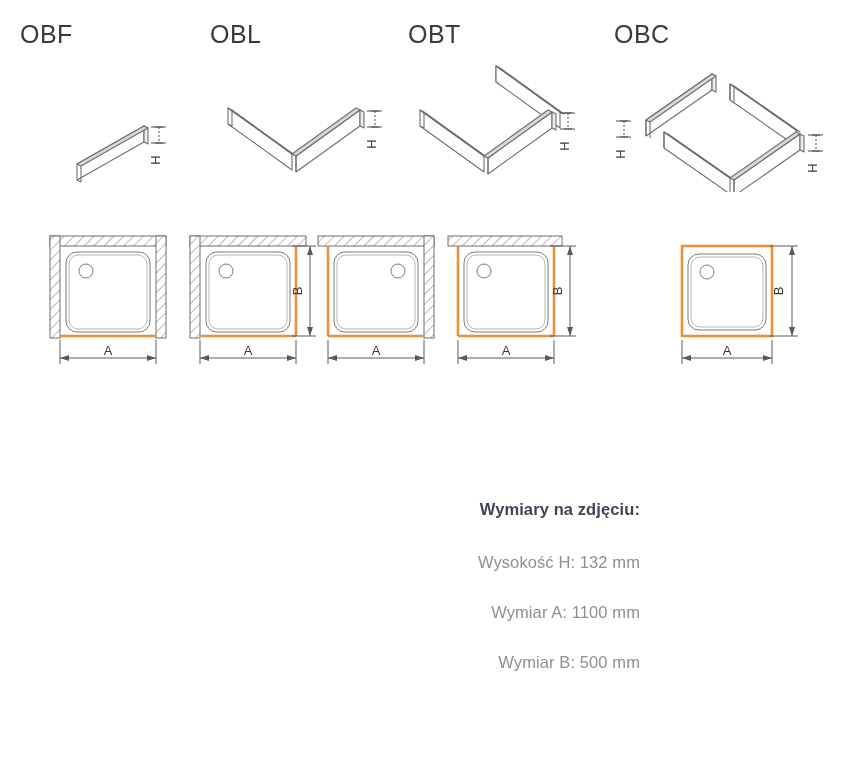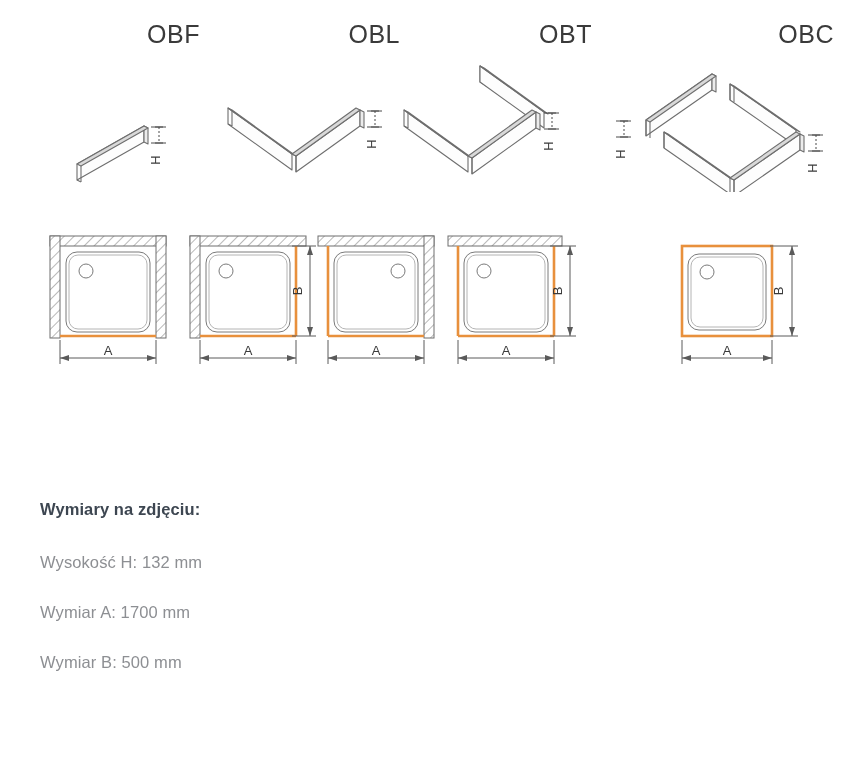--- a/index.html
+++ b/index.html
@@ -33,21 +33,21 @@
   .iso-cell {
     position: absolute;
     top: 0;
     height: 200px;
   }
   .iso-title {
     position: absolute;
     top: 20px;
     left: 0;
     width: 100%;
-    text-align: right;
+    text-align: left;
     font-size: 25px;
     font-weight: 400;
     letter-spacing: 0.5px;
     color: #3a3a3a;
     font-family: "Liberation Sans", sans-serif;
   }
   .iso-svg {
     position: absolute;
     top: 42px;
     left: 0;
@@ -65,20 +65,21 @@
     position: absolute;
     top: 0;
   }
 
   
   .specs {
     position: absolute;
     left: 40px;
     top: 500px;
     width: 600px;
+    text-align: right;
   }
   .specs-heading {
     font-size: 16.5px;
     font-weight: bold;
     color: #3d4651;
     margin: 0 0 34px 0;
     letter-spacing: 0.1px;
   }
   .spec-line {
     font-size: 16.5px;
@@ -139,21 +140,21 @@
           <line x1="157" y1="69" x2="172" y2="69"></line>
           <line x1="157" y1="85" x2="172" y2="85"></line>
           <line x1="165" y1="69" x2="165" y2="85" stroke-dasharray="2,2"></line>
           <line x1="161" y1="69" x2="169" y2="69"></line>
           <line x1="161" y1="85" x2="169" y2="85"></line>
         </g>
         <text x="166" y="102" font-family="'Liberation Sans', sans-serif" font-size="13" fill="#3a3a3a" text-anchor="middle" transform="rotate(-90 166 102)">H</text>
       </svg>
     </div>
 
-    <div class="iso-cell" style="left:392px; width:200px;">
+    <div class="iso-cell" style="left:408px; width:200px;">
       <div class="iso-title">OBT</div>
       <svg class="iso-svg" width="200" height="150" viewBox="0 0 200 150">
         <g fill="#fdfdfd" stroke="#6e6e6e" stroke-width="1.1" stroke-linejoin="round">
 
           <polygon points="88,24 96,29 96,45 88,40" fill="#e6e6e6"></polygon>
           <polygon points="88,24 152,70 152,86 88,40" fill="#fdfdfd"></polygon>
           <polygon points="88,24 92,26 156,72 152,70" fill="#d9d9d9"></polygon>
 
           <polygon points="12,68 76,114 76,130 12,84" fill="#fdfdfd"></polygon>
           <polygon points="12,68 16,70 80,116 76,114" fill="#d9d9d9"></polygon>
@@ -171,21 +172,21 @@
           <line x1="152" y1="87" x2="167" y2="87"></line>
           <line x1="160" y1="71" x2="160" y2="87" stroke-dasharray="2,2"></line>
           <line x1="156" y1="71" x2="164" y2="71"></line>
           <line x1="156" y1="87" x2="164" y2="87"></line>
         </g>
         <text x="161" y="104" font-family="'Liberation Sans', sans-serif" font-size="13" fill="#3a3a3a" text-anchor="middle" transform="rotate(-90 161 104)">H</text>
       </svg>
     </div>
 
     <div class="iso-cell" style="left:608px; width:235px;">
-      <div class="iso-title" style="left:26px; width:200px;">OBC</div>
+      <div class="iso-title" style="left:6px; width:200px;">OBC</div>
       <svg class="iso-svg" width="235" height="150" viewBox="0 0 235 150">
         <g fill="#fdfdfd" stroke="#6e6e6e" stroke-width="1.1" stroke-linejoin="round">
 
           <polygon points="38,78 104,32 104,48 38,94" fill="#fdfdfd"></polygon>
           <polygon points="104,32 108,34 108,50 104,48" fill="#ececec"></polygon>
           <polygon points="38,78 42,80 108,34 104,32" fill="#d9d9d9"></polygon>
           <line x1="38" y1="78" x2="38" y2="94"></line>
           <line x1="42" y1="80" x2="42" y2="96"></line>
 
           <polygon points="122,42 188,88 188,104 122,58" fill="#fdfdfd"></polygon>
@@ -401,17 +402,17 @@
           <path d="M24,108 l-3,-9 l6,0 z" fill="#5a5a5a" stroke="none"></path>
         </g>
         <text x="15" y="63" font-family="'Liberation Sans', sans-serif" font-size="13" fill="#3a3a3a" text-anchor="middle" transform="rotate(-90 15 63)">B</text>
       </svg>
     </div>
   </div>
 
   <div class="specs">
     <p class="specs-heading">Wymiary na zdjęciu:</p>
     <p class="spec-line">Wysokość H: 132 mm</p>
-    <p class="spec-line">Wymiar A: 1700 mm</p>
+    <p class="spec-line">Wymiar A: 1100 mm</p>
     <p class="spec-line">Wymiar B: 500 mm</p>
   </div>
 
 </div>
 
 </body></html>

